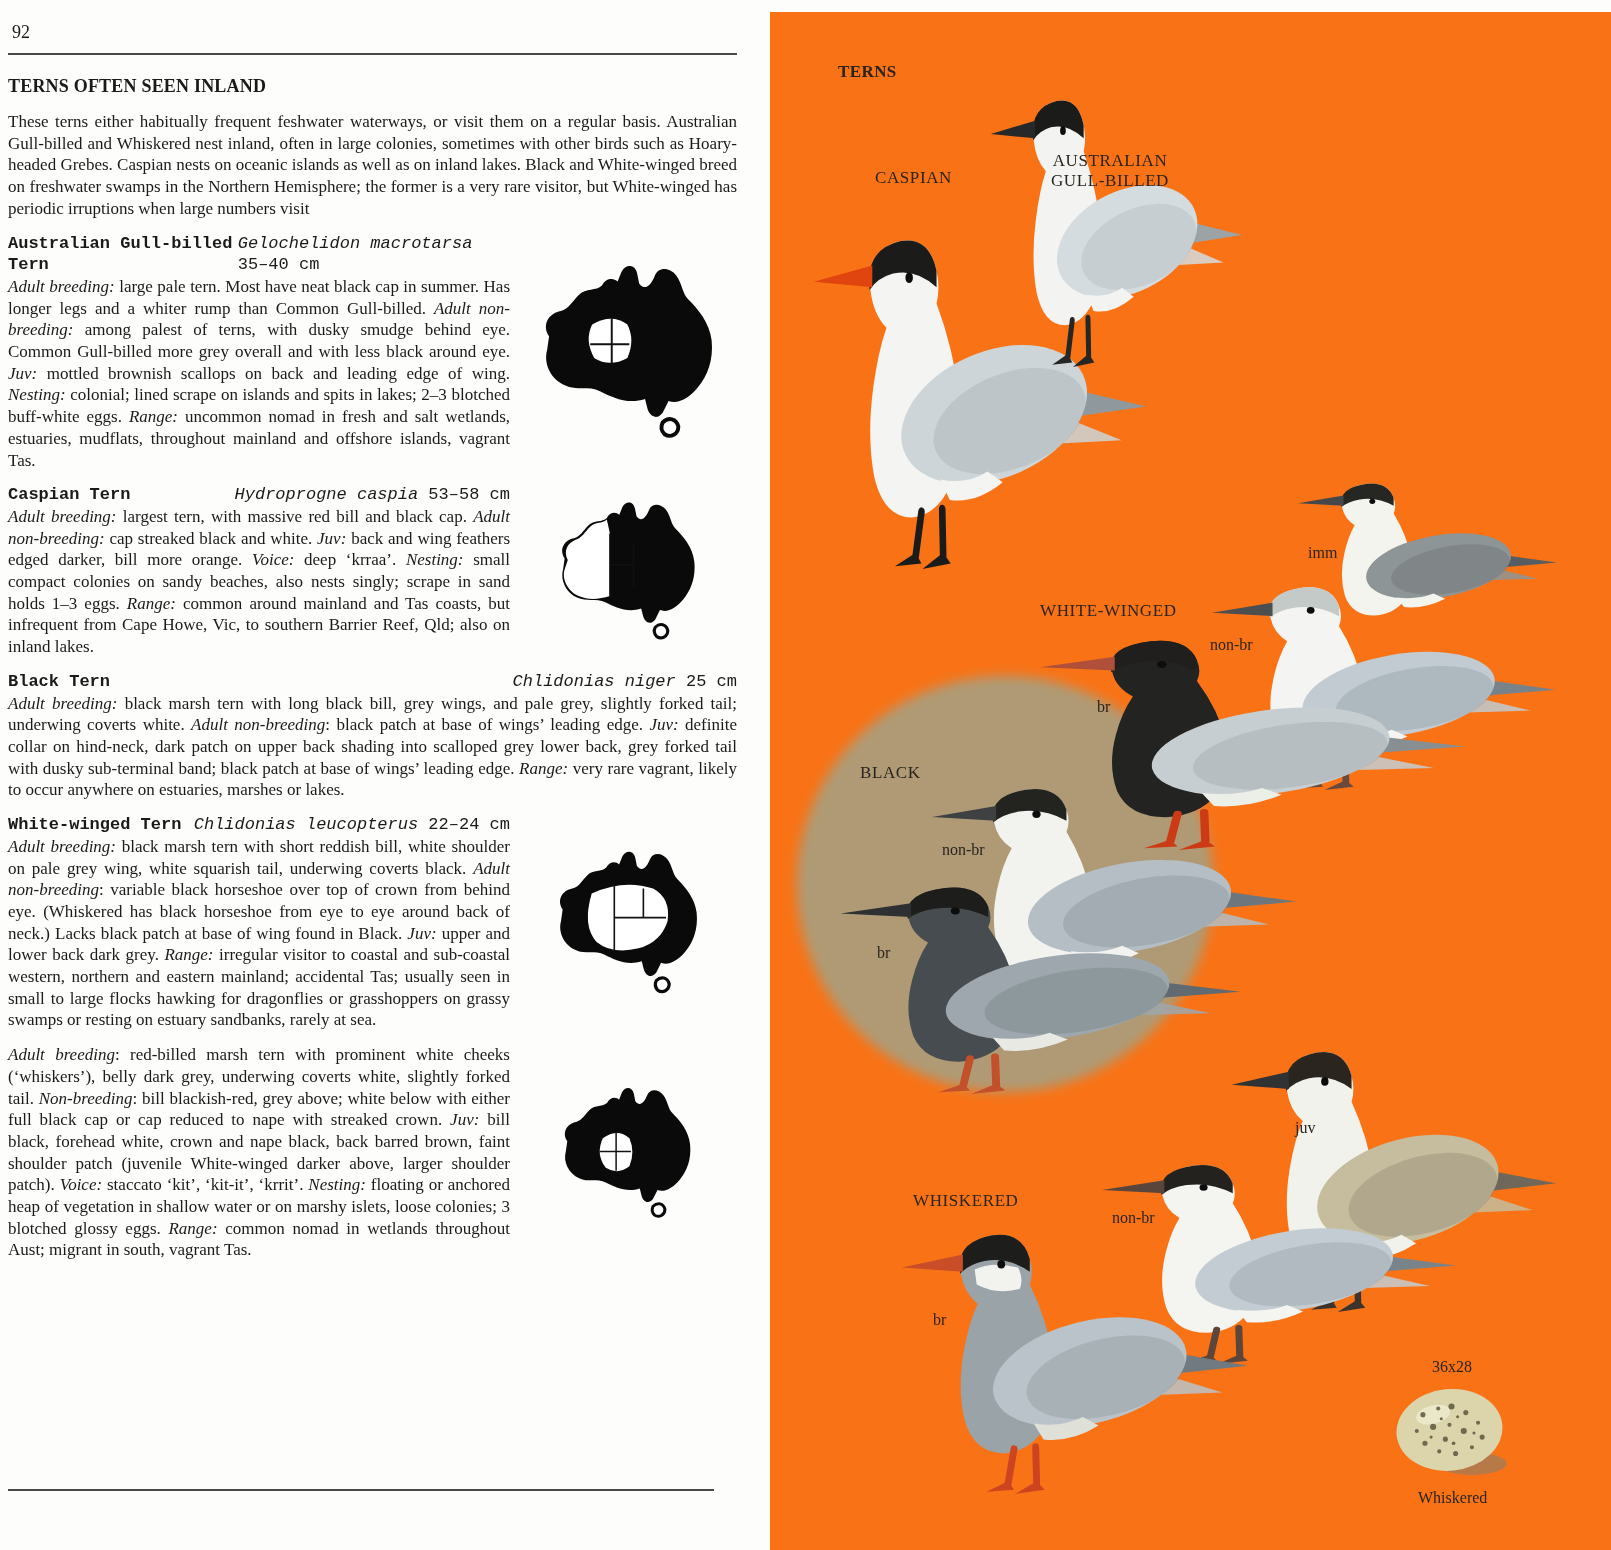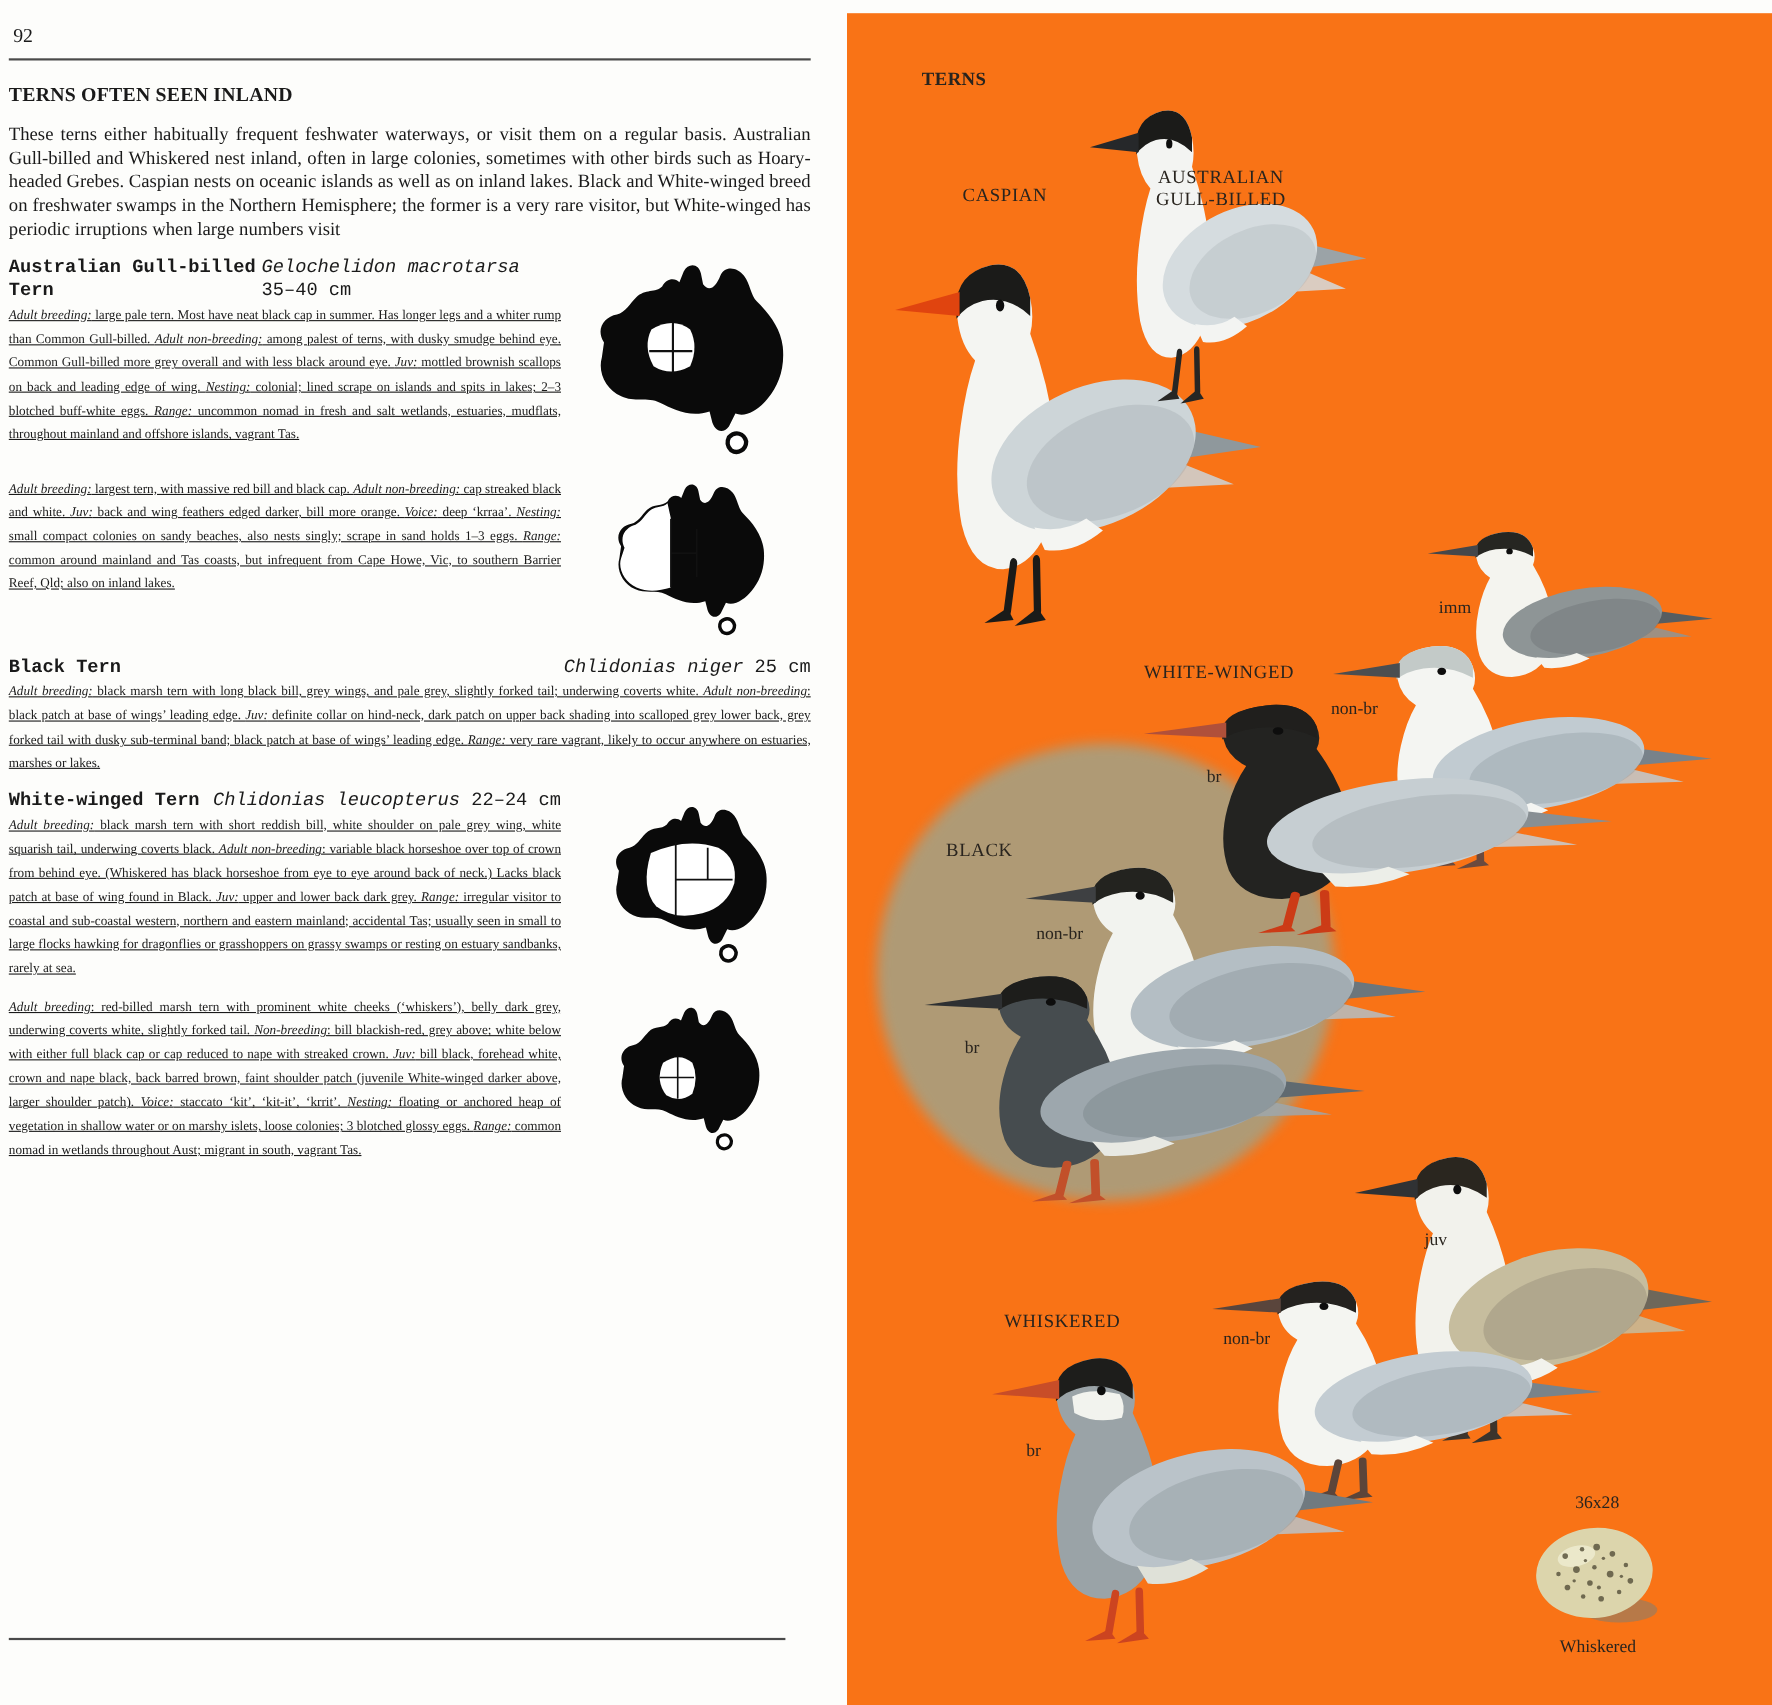--- a/index.html
+++ b/index.html
@@ -15,21 +15,21 @@
   #article{position:absolute;left:8px;top:76px;width:730px;}
   h1.heading{font-size:18px;margin:0 0 14px 0;letter-spacing:0.2px;}
   p.intro{font-size:17px;line-height:21.7px;text-align:justify;margin:0 0 10px 0;width:729px;}
   section.species{display:flex;margin-top:13px;}
   .sp-text{width:502px;}
   section.species.full .sp-text{width:729px;}
   .sp-map{width:227px;display:flex;align-items:center;justify-content:center;}
   .sp-head{display:flex;justify-content:space-between;align-items:baseline;font-size:17px;line-height:21.7px;font-family:Liberation Mono, monospace;}
   .sp-name{font-weight:bold;}
   .sp-sci i{font-style:italic;}
-  .sp-desc{font-size:12px;line-height:21.7px;text-align:justify;margin:0;text-decoration:underline;}
+  .sp-desc{font-size:17px;line-height:21.7px;text-align:justify;margin:0;}
   .sp-desc i{font-style:italic;}
   
   #plate{
     position:absolute;left:770px;top:12px;width:841px;height:1544px;
     background:#f97316;overflow:hidden;
   }
   #tan-circle{
     position:absolute;border-radius:50%;
     background:#a79f80;filter:blur(6px);opacity:0.9;
   }
@@ -65,20 +65,24 @@
           <svg viewBox="0 0 100 96" width="211" height="188">
             <path d="M12,40 C8,34 12,28 18,27 C22,26 24,22 27,19 C31,15 36,17 39,14 C41,10 45,10 47,12 L49,7 C51,3 56,3 57,8 L58,13 C61,17 64,14 66,9 C68,4 74,5 77,9 C80,13 80,18 83,21 C88,26 94,33 95,42 C96,52 93,60 88,66 C84,71 78,75 73,73 L70,79 C67,83 63,81 62,76 L61,72 C52,75 44,71 38,68 C32,65 26,68 20,65 C13,62 9,54 11,47 Z" fill="#0a0a0a"></path>
             <path d="M34,34 Q44,28 52,34 Q56,42 52,51 Q43,56 35,51 Q30,42 34,34 Z" fill="#fff"></path>
             <path d="M44,31 L44,54 M33,44 L53,44" stroke="#111" stroke-width="1" fill="none"></path>
             <path d="M70,84 C73,81 77,82 78,86 C78,90 74,92 71,90 C69,88 69,86 70,84 Z" fill="#fff" stroke="#0a0a0a" stroke-width="2"></path>
           </svg>
         </div>
       </section>
       <section class="species">
         <div class="sp-text">
+          <div class="sp-head">
+            <span class="sp-name">Caspian Tern</span>
+            <span class="sp-sci"><i>Hydroprogne caspia</i> 53–58 cm</span>
+          </div>
           <p class="sp-desc"><i>Adult breeding:</i><span> largest tern, with massive red bill and black cap. </span><i>Adult non-breeding:</i><span> cap streaked black and white. </span><i>Juv:</i><span> back and wing feathers edged darker, bill more orange. </span><i>Voice:</i><span> deep ‘krraa’. </span><i>Nesting:</i><span> small compact colonies on sandy beaches, also nests singly; scrape in sand holds 1–3 eggs. </span><i>Range:</i><span> common around mainland and Tas coasts, but infrequent from Cape Howe, Vic, to southern Barrier Reef, Qld; also on inland lakes.</span></p>
         </div>
         <div class="sp-map">
           <svg viewBox="0 0 100 96" width="168" height="150">
             <path d="M12,40 C8,34 12,28 18,27 C22,26 24,22 27,19 C31,15 36,17 39,14 C41,10 45,10 47,12 L49,7 C51,3 56,3 57,8 L58,13 C61,17 64,14 66,9 C68,4 74,5 77,9 C80,13 80,18 83,21 C88,26 94,33 95,42 C96,52 93,60 88,66 C84,71 78,75 73,73 L70,79 C67,83 63,81 62,76 L61,72 C52,75 44,71 38,68 C32,65 26,68 20,65 C13,62 9,54 11,47 Z" fill="#0a0a0a"></path>
             <path d="M14,41 C11,35 14,30 19,28 C23,27 25,23 28,20 C32,16 36,18 39,15 L41,24 L41,64 C34,66 28,67 21,64 C14,61 10,53 12,47 Z" fill="#fff"></path>
             <path d="M41,24 L41,64 M41,44 L56,44 M56,30 L56,58" stroke="#111" stroke-width="1" fill="none"></path>
             <path d="M70,84 C73,81 77,82 78,86 C78,90 74,92 71,90 C69,88 69,86 70,84 Z" fill="#fff" stroke="#0a0a0a" stroke-width="2"></path>
           </svg>
         </div>

